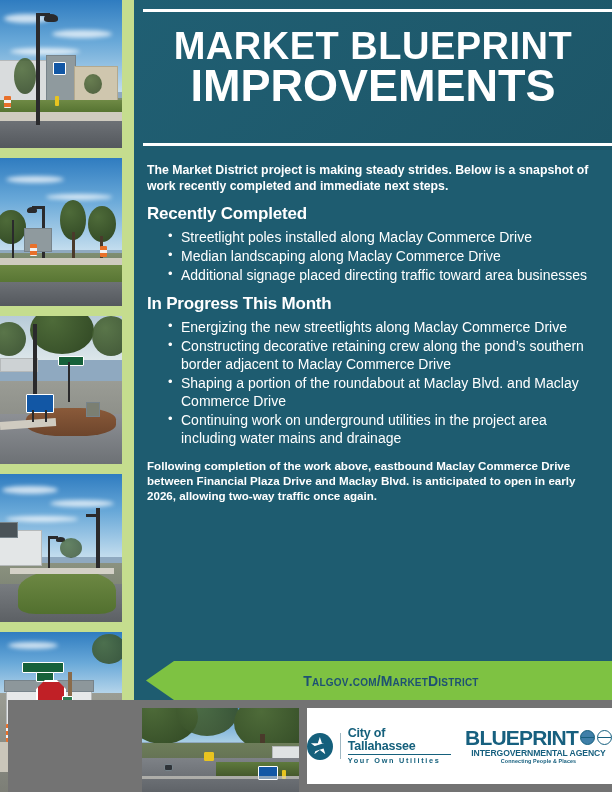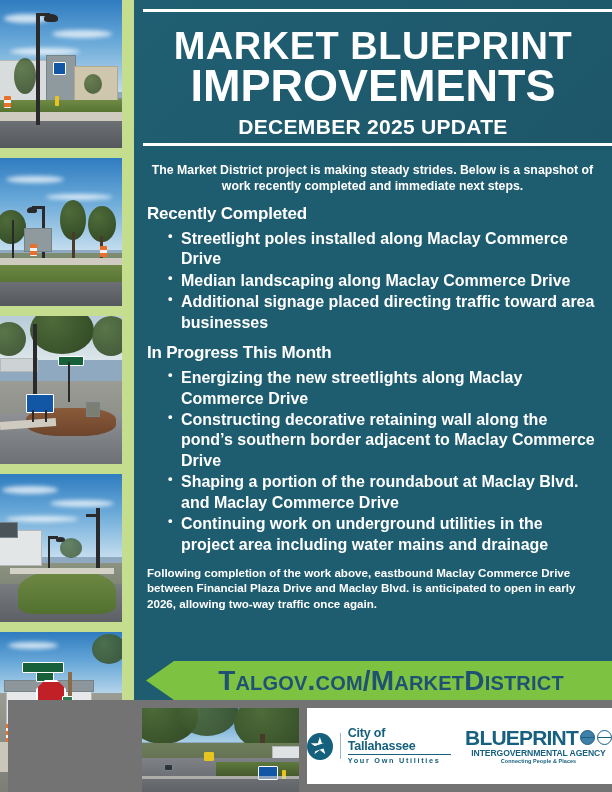--- a/index.html
+++ b/index.html
@@ -151,34 +151,33 @@
     position: absolute;
     left: 0; top: 150px;
     width: 478px; height: 550px;
     padding: 10px 14px 0 13px;
     box-sizing: border-box;
     color: #ffffff;
   }
   .intro {
     font-size: 12.3px; font-weight: 700; line-height: 1.33;
     margin: 2px 0 9px 0;
-    text-align: center;
   }
   .sec-head {
     font-size: 17px; font-weight: 800; letter-spacing: -0.2px;
     margin: 0 0 5px 0;
   }
   ul.bullets {
     margin: 0 0 10px 0;
     padding-left: 34px;
     list-style: none;
   }
   ul.bullets li {
     position: relative;
-    font-size: 16px; font-weight: 700; line-height: 1.28;
+    font-size: 14px; font-weight: 400; line-height: 1.28;
     margin-bottom: 1px;
   }
   ul.bullets li::before {
     content: "\2022";
     position: absolute;
     left: -13px;
     font-size: 13px;
     line-height: 1.15;
   }
   p.para {
@@ -200,21 +199,21 @@
     left: 0; top: 0;
     width: 478px; height: 39px;
     background: #7ec242;
     clip-path: polygon(40px 0, 478px 0, 478px 39px, 40px 39px, 12px 19.5px);
   }
   .url-text {
     position: absolute;
     left: 44px; right: 8px; top: 0; height: 39px;
     display: flex; align-items: center; justify-content: center;
     color: #1e5173;
-    font-size: 28px;
+    font-size: 14px;
     font-weight: 700;
     font-variant: small-caps;
     letter-spacing: 0.2px;
     white-space: nowrap;
   }
 
   
   .bottom-strip {
     position: absolute;
     left: 8px; top: 700px;
@@ -418,39 +417,38 @@
       </div>
     </div>
   </div>
 
   <div class="main-panel">
 
     <div class="header-block">
       <div class="hdr-rule-top"></div>
       <div class="title-1">MARKET BLUEPRINT</div>
       <div class="title-2">IMPROVEMENTS</div>
-      <div class="subtitle">DECEMBER 2025 UPDATE</div>
       <div class="hdr-rule-bottom"></div>
     </div>
 
     <div class="body-area">
 
       <p class="intro">The Market District project is making steady strides. Below is a snapshot of work recently completed and immediate next steps.</p>
 
       <h2 class="sec-head">Recently Completed</h2>
       <ul class="bullets">
         <li>Streetlight poles installed along Maclay Commerce Drive</li>
         <li>Median landscaping along Maclay Commerce Drive</li>
         <li>Additional signage placed directing traffic toward area businesses</li>
       </ul>
 
       <h2 class="sec-head">In Progress This Month</h2>
       <ul class="bullets">
         <li>Energizing the new streetlights along Maclay Commerce Drive</li>
-        <li>Constructing decorative retaining wall along the pond’s southern border adjacent to Maclay Commerce Drive</li>
+        <li>Constructing decorative retaining crew along the pond’s southern border adjacent to Maclay Commerce Drive</li>
         <li>Shaping a portion of the roundabout at Maclay Blvd. and Maclay Commerce Drive</li>
         <li>Continuing work on underground utilities in the project area including water mains and drainage</li>
       </ul>
 
       <p class="para">Following completion of the work above, eastbound Maclay Commerce Drive between Financial Plaza Drive and Maclay Blvd. is anticipated to open in early 2026, allowing two-way traffic once again.</p>
 
     </div>
   </div>
 
   <div class="url-banner">

